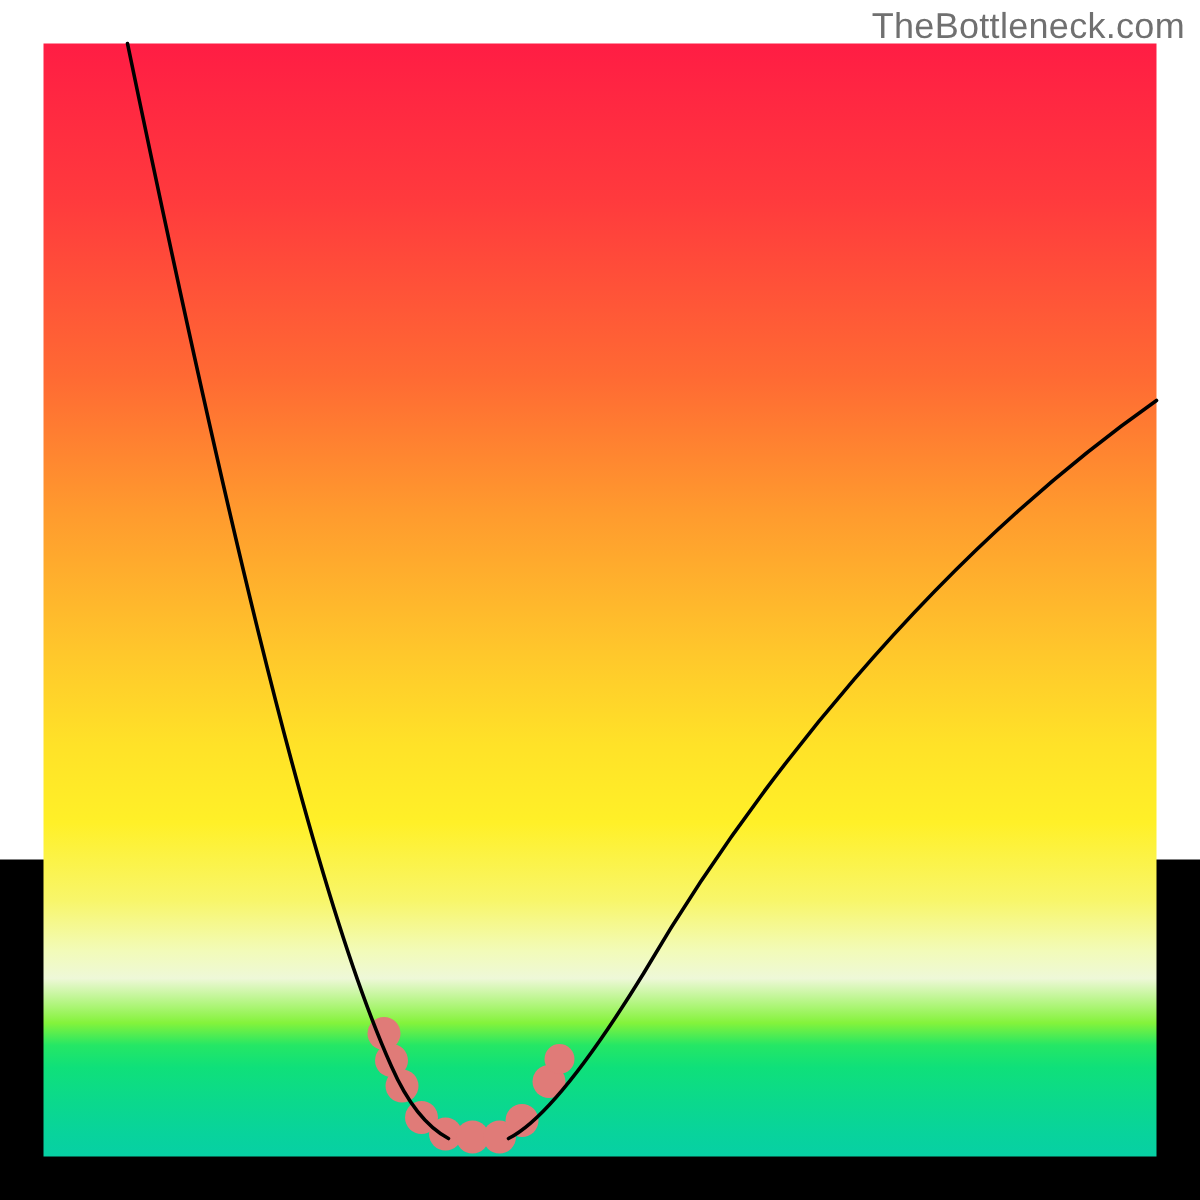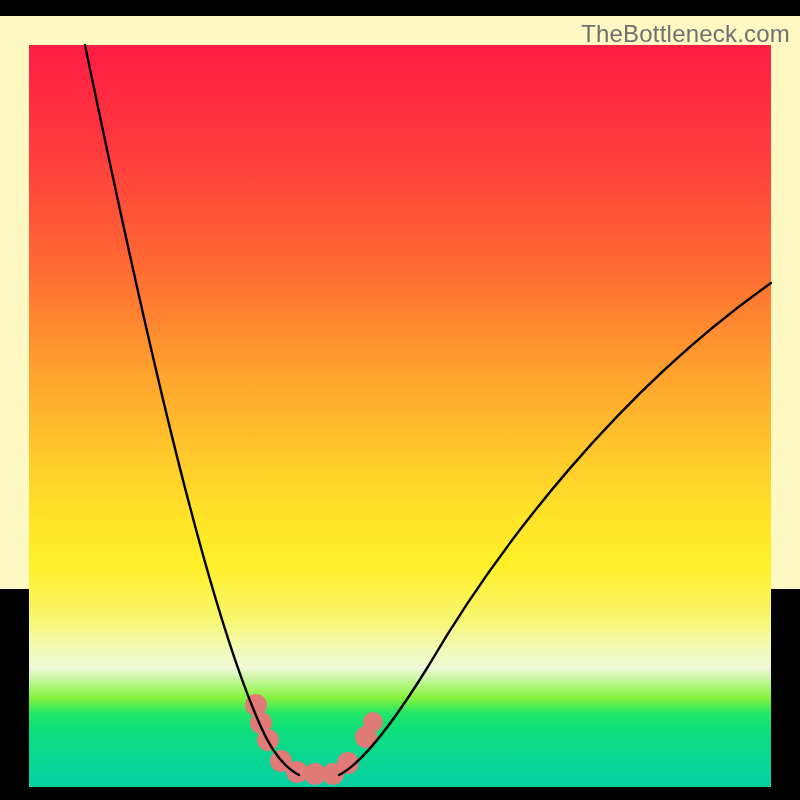--- a/index.html
+++ b/index.html
@@ -8,22 +8,21 @@
     width: 800px;
     height: 800px;
     background: #000;
     overflow: hidden;
     font-family: Arial, Helvetica, sans-serif;
   }
   .outer {
     position: relative;
     width: 800px;
     height: 573px;
-    background: #fef9c3;
-    margin-top: 16px;
+    background: #ffffff;
   }
   .plot {
     position: absolute;
     left: 29px;
     top: 29px;
     width: 742px;
     height: 742px;
     background: linear-gradient(
       to bottom,
       #ff1d44 0%,

